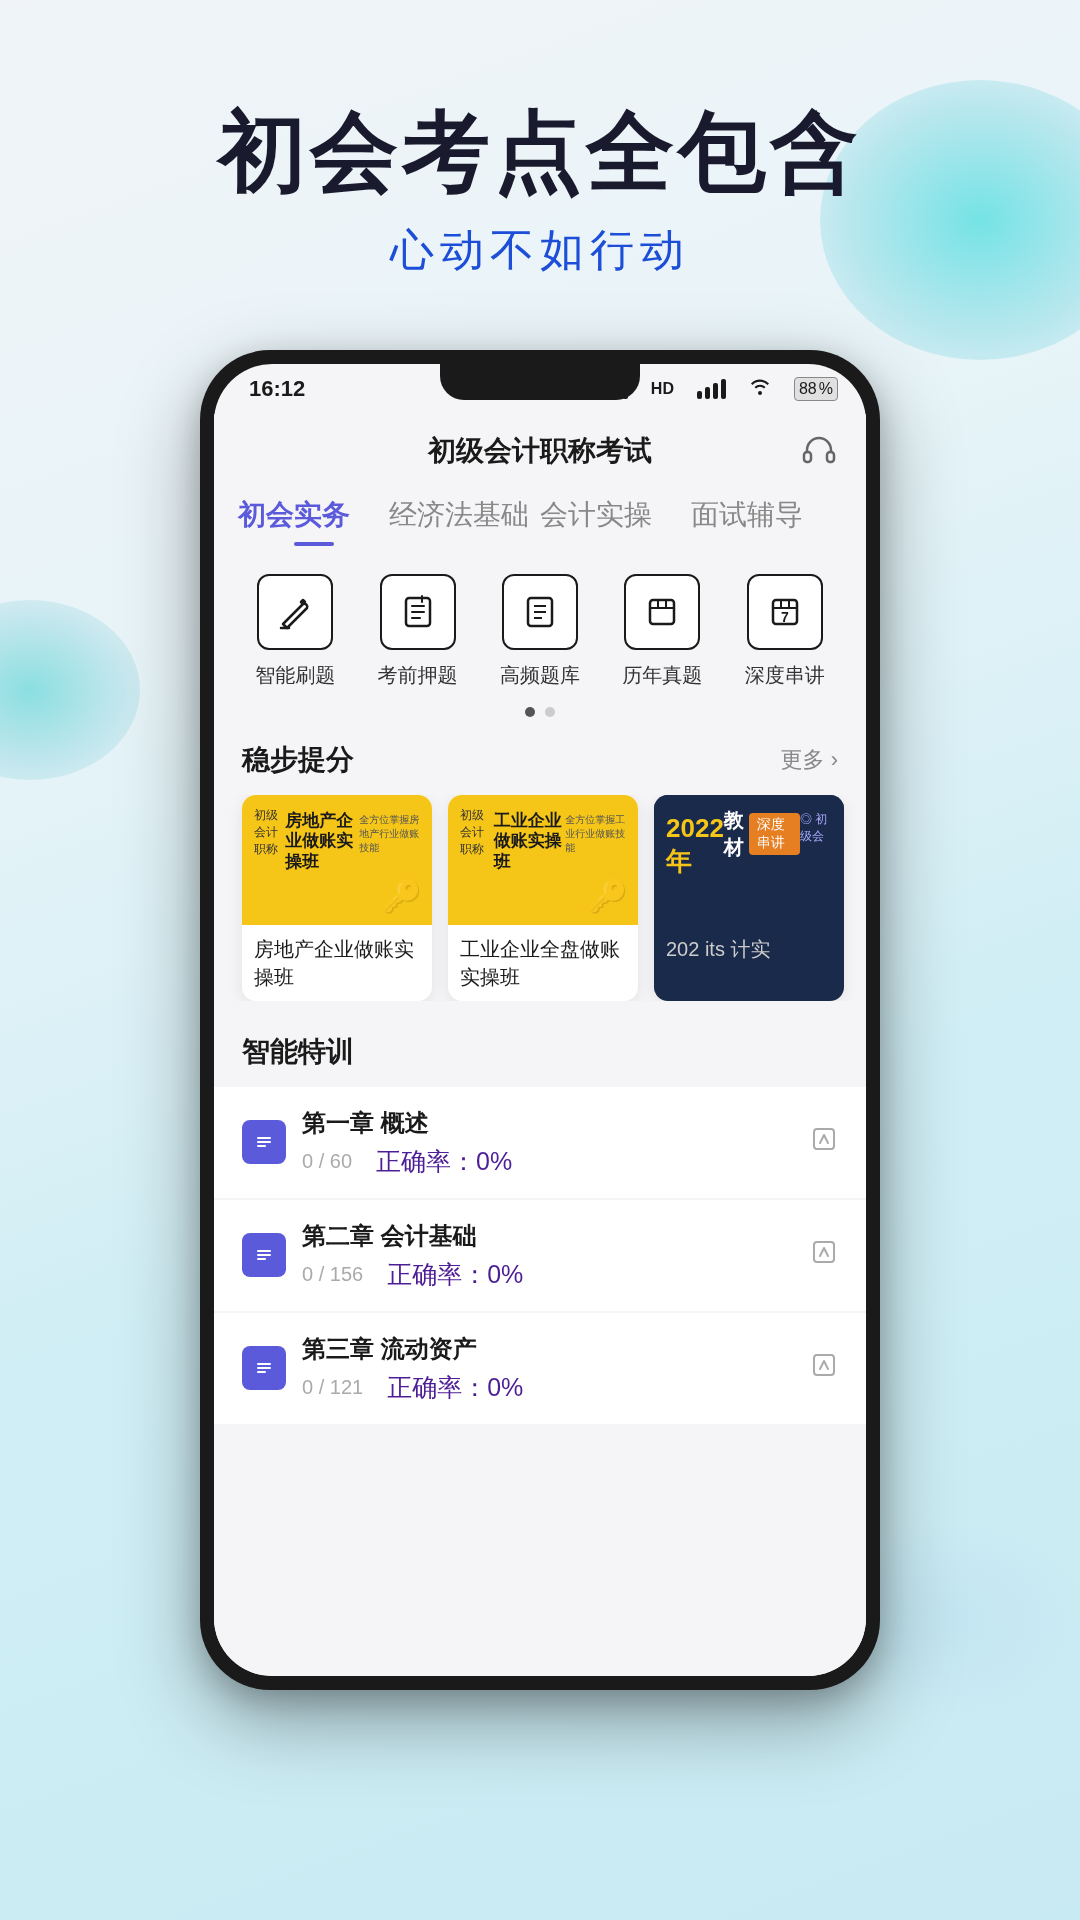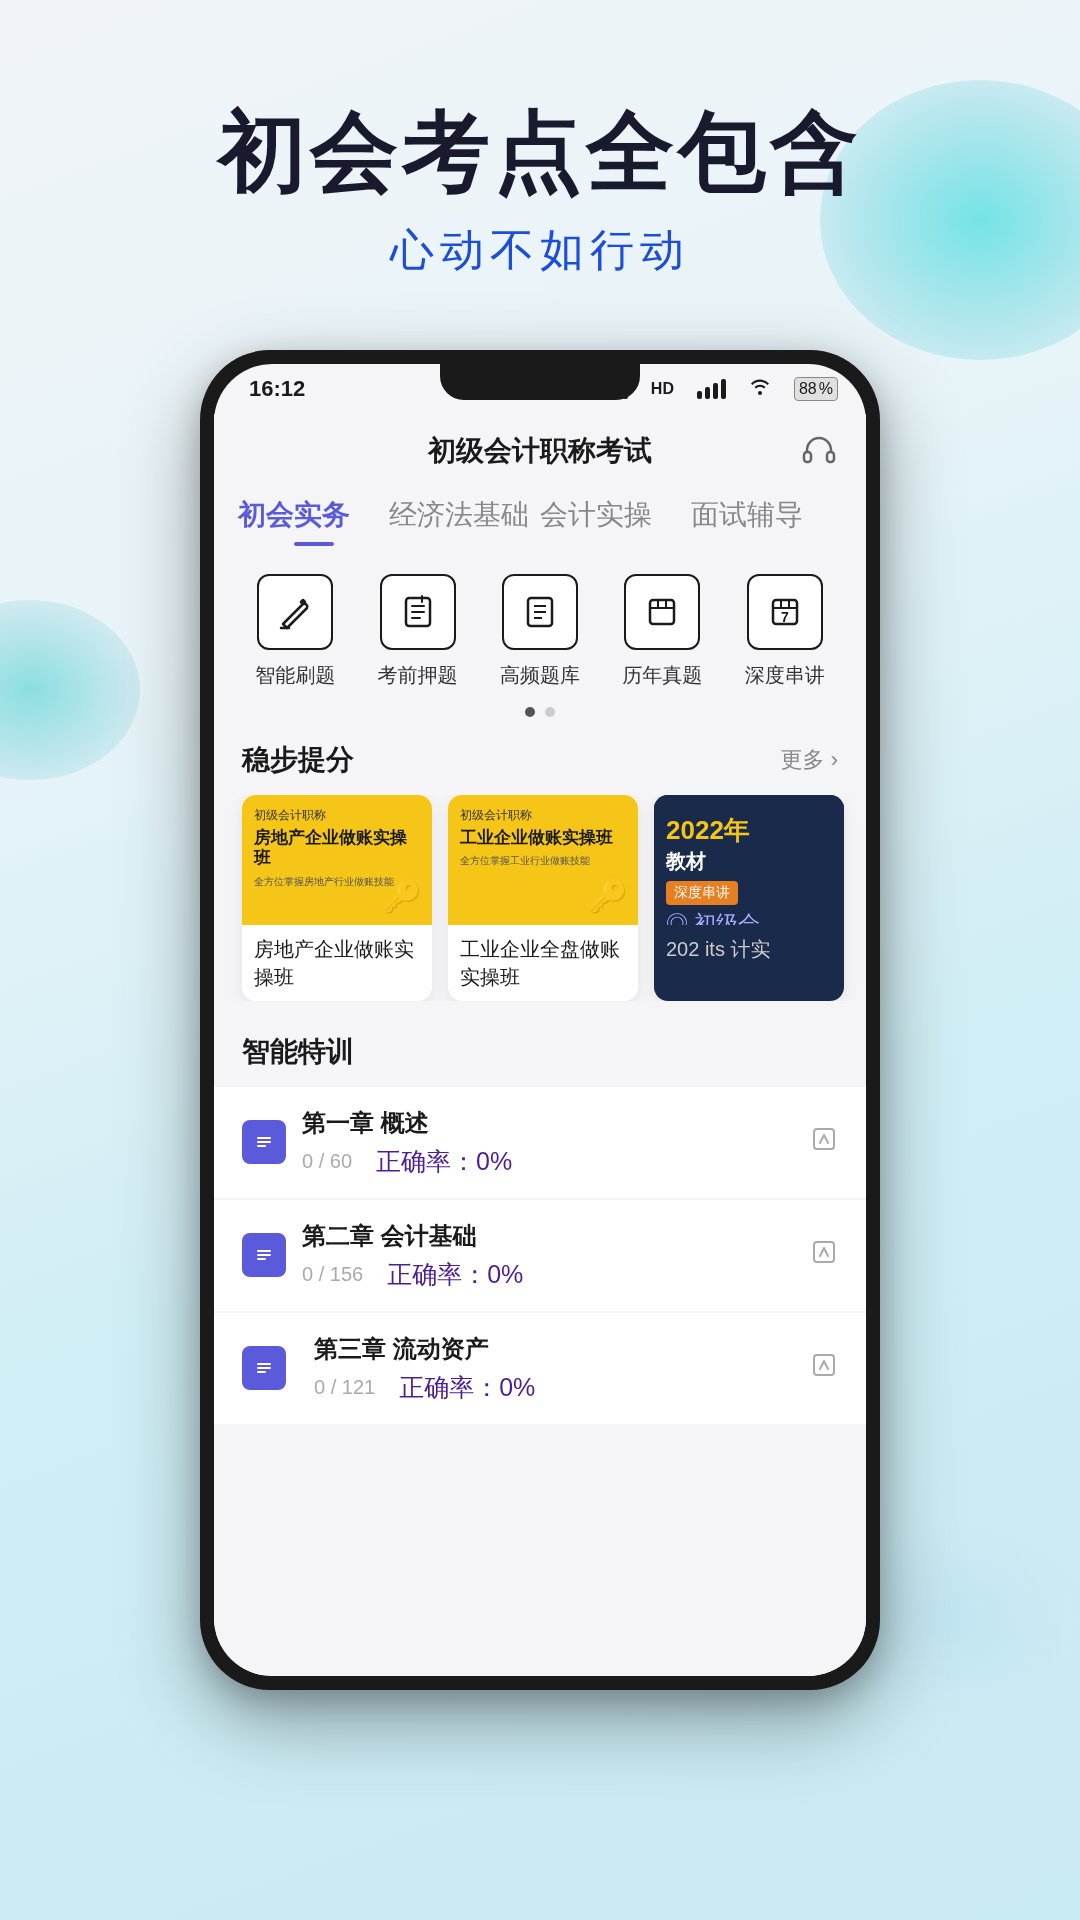--- a/index.html
+++ b/index.html
@@ -300,21 +300,21 @@
       background: white;
       border-radius: 14px;
       overflow: hidden;
       box-shadow: 0 4px 16px rgba(0,0,0,0.08);
     }
     .course-thumbnail {
       width: 190px;
       height: 130px;
       background: #f5c518;
       display: flex;
-      flex-direction: column;
+      flex-direction: row;
       align-items: flex-start;
       padding: 12px;
       position: relative;
       overflow: hidden;
     }
     .course-thumb-title-small {
       font-size: 12px;
       color: #333;
       font-weight: 500;
     }
@@ -562,21 +562,21 @@
               <span class="course-thumb-key">🔑</span>
             </div>
             <div class="course-card-title">工业企业全盘做账实操班</div>
           </div>
 
           <div class="course-card" style="background:#1a2a4a;">
             <div class="course-thumbnail" style="background:#1a2a4a; position:relative;">
               <span style="color:#f5c518; font-size:26px; font-weight:900; padding-top:6px;">2022年</span>
               <span style="color:white; font-size:20px; font-weight:700;">教材</span>
               <div style="background:#e67e22; color:white; font-size:14px; padding:3px 8px; border-radius:4px; margin-top:6px;">深度串讲</div>
-              <span style="color:#aaaaff; font-size:22px; margin-top:4px;">◎ 初级会</span>
+              <span style="color:#aaaaff; font-size:12px; margin-top:4px;">◎ 初级会</span>
             </div>
             <div class="course-card-title" style="color:#ccc; background:#1a2a4a;">202 its 计实</div>
           </div>
         </div>
 
         <div class="training-section">
           <div class="section-header">
             <span class="section-title">智能特训</span>
           </div>
 
@@ -625,21 +625,21 @@
               </div>
             </div>
             <div class="training-edit-icon">
               <svg width="28" height="28" viewBox="0 0 28 28">
                   <rect x="4" y="4" width="20" height="20" rx="3" fill="none" stroke="#aaa" stroke-width="2"></rect>
                   <path d="M10 18l4-8 4 8" stroke="#aaa" stroke-width="2" fill="none" stroke-linecap="round" stroke-linejoin="round"></path>
                 </svg>
             </div>
           </div>
 
-          <div class="training-item" style="margin-top:2px;gap:12px;">
+          <div class="training-item" style="margin-top:2px;">
             <div class="training-icon">
               <svg viewBox="0 0 26 26" fill="none">
                 <rect x="3" y="3" width="20" height="20" rx="3" fill="#5a5adb"></rect>
                 <line x1="7" y1="9" x2="19" y2="9" stroke="white" stroke-width="2" stroke-linecap="round"></line>
                 <line x1="7" y1="13" x2="19" y2="13" stroke="white" stroke-width="2" stroke-linecap="round"></line>
                 <line x1="7" y1="17" x2="14" y2="17" stroke="white" stroke-width="2" stroke-linecap="round"></line>
               </svg>
             </div>
             <div class="training-info">
               <div class="training-name">第三章  流动资产</div>

